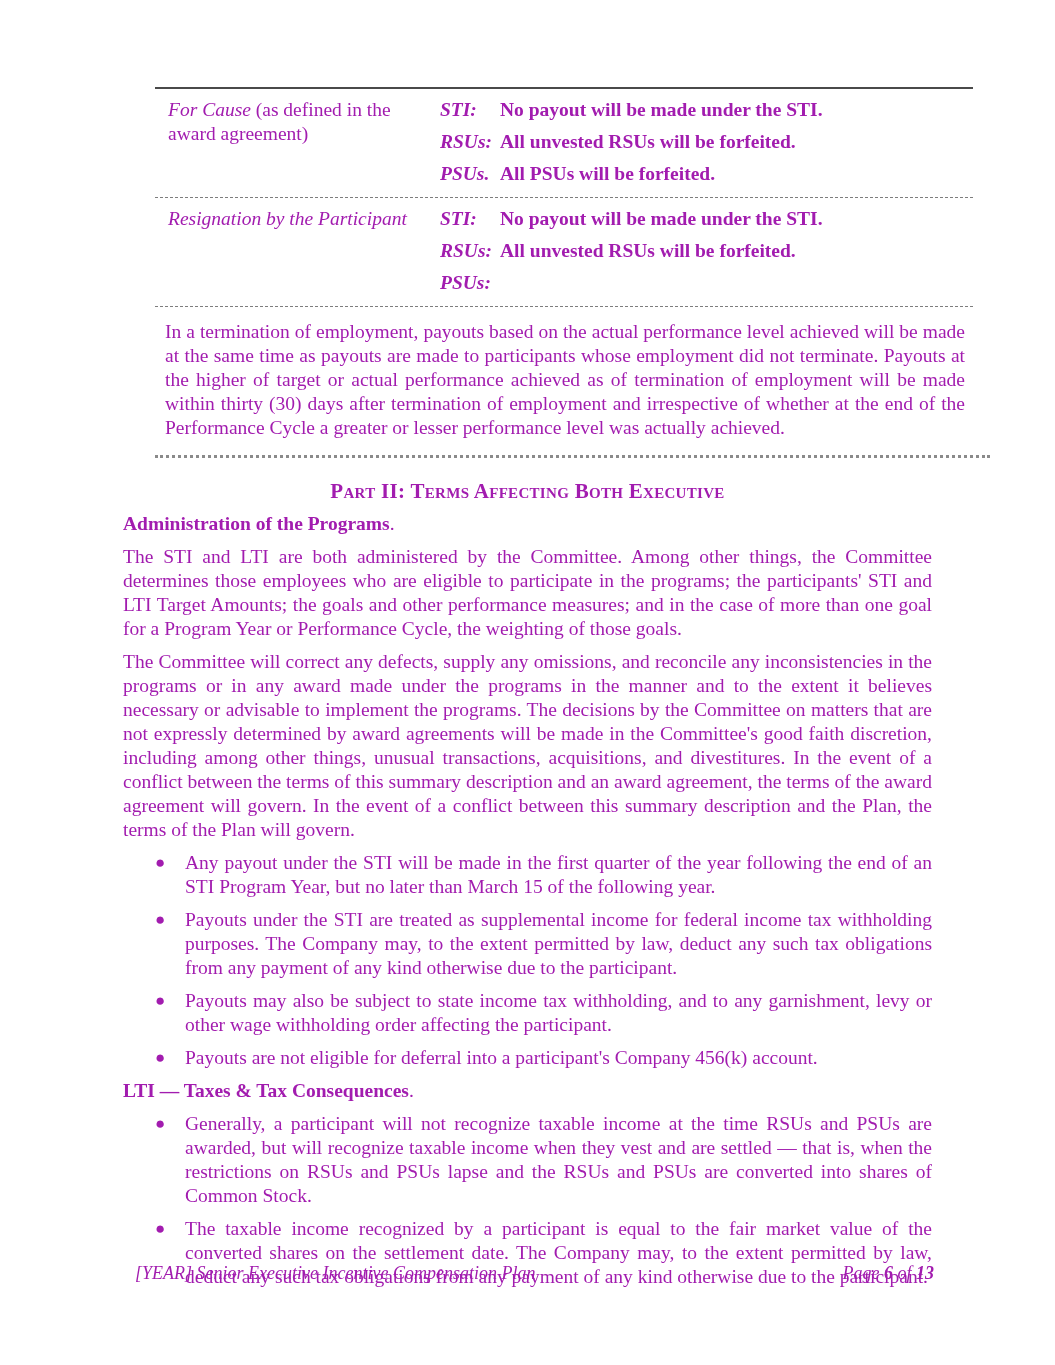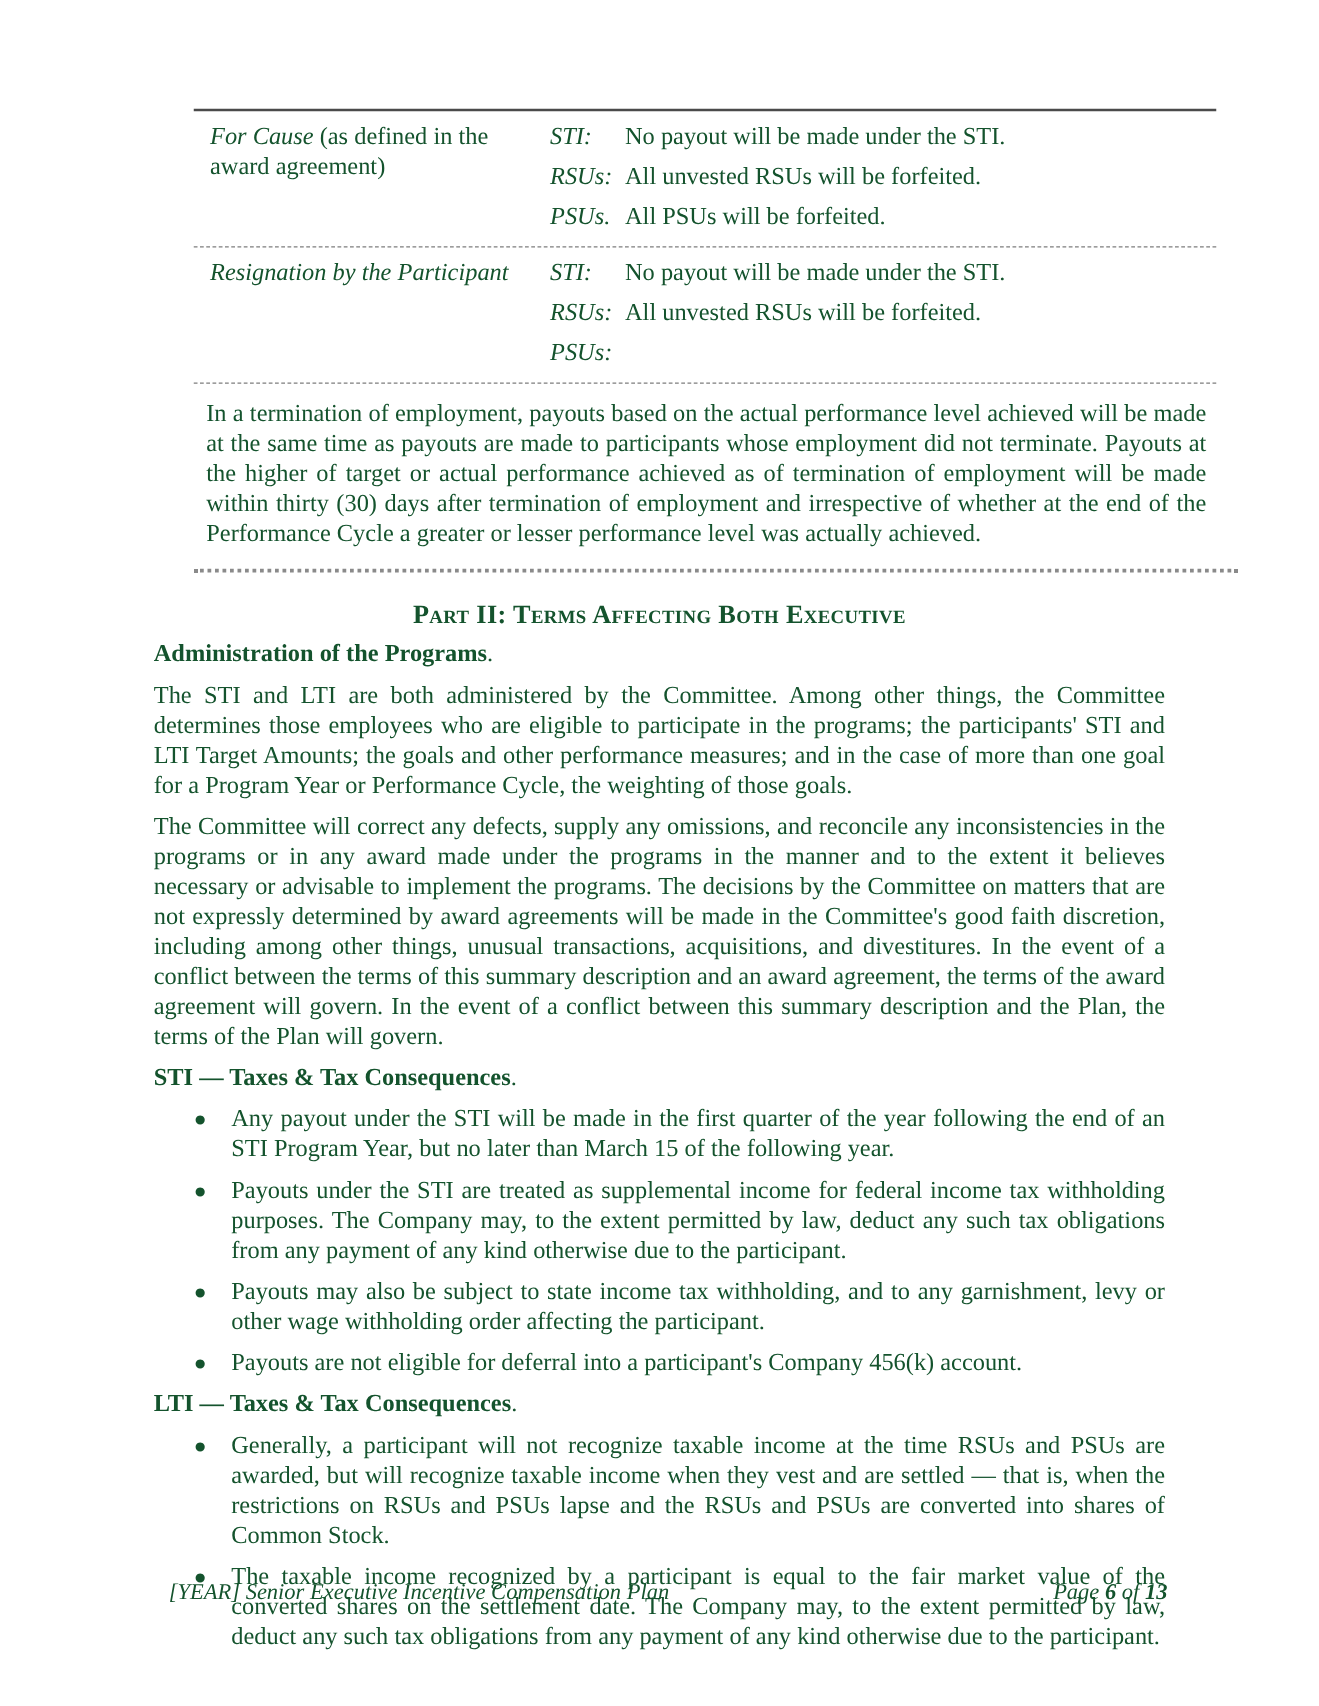--- a/index.html
+++ b/index.html
@@ -1,21 +1,21 @@
 <!DOCTYPE html>
 <html><head>
 <meta charset="utf-8">
 <style>
   html,body{margin:0;padding:0;background:#fff;}
   .page{
     position:relative;
     width:1055px;height:1365px;
     background:#ffffff;
     font-family:"Liberation Serif","DejaVu Serif",serif;
-    color:#14532d;
+    color:#a21caf;
     font-size:19.5px;
     line-height:24px;
     overflow:hidden;
     box-sizing:border-box;
     padding-top:87px;
   }
   
   .ttable{
     margin-left:155px;
     width:818px;
@@ -28,21 +28,21 @@
   }
   .trow + .trow{ border-top:1px dashed #7d7d7d; }
   .tleft{
     width:285px;
     box-sizing:border-box;
     padding-left:13px;
     padding-right:14px;
     flex:none;
   }
   .tright{ flex:1; }
-  .tentry{ display:flex; margin-bottom:8px; }
+  .tentry{ display:flex; margin-bottom:8px;font-weight:bold; }
   .tentry:last-child{ margin-bottom:0; }
   .tlabel{
     width:60px;flex:none;
     font-style:italic;
   }
   .ttext{ flex:1; }
   
   .tnote{
     margin:13px 90px 0 165px;
     text-align:justify;
@@ -141,21 +141,20 @@
 
   <div class="body-col">
 
     <div class="part-heading">Part II:  Terms Affecting Both Executive</div>
 
     <div class="sub-heading"><b>Administration of the Programs</b><span>.</span></div>
 
     <div class="para">The STI and LTI are both administered by the Committee.  Among other things, the Committee determines those employees who are eligible to participate in the programs; the participants' STI and LTI Target Amounts; the goals and other performance measures; and in the case of more than one goal for a Program Year or Performance Cycle, the weighting of those goals.</div>
     <div class="para">The Committee will correct any defects, supply any omissions, and reconcile any inconsistencies in the programs or in any award made under the programs in the manner and to the extent it believes necessary or advisable to implement the programs.  The decisions by the Committee on matters that are not expressly determined by award agreements will be made in the Committee's good faith discretion, including among other things, unusual transactions, acquisitions, and divestitures.  In the event of a conflict between the terms of this summary description and an award agreement, the terms of the award agreement will govern.  In the event of a conflict between this summary description and the Plan, the terms of the Plan will govern.</div>
 
-    <div class="sub-heading"><b>STI — Taxes &amp; Tax Consequences</b><span>.</span></div>
 
     <div class="bullet">
       <span class="bullet-glyph">●</span>
       <span class="bullet-text">Any payout under the STI will be made in the first quarter of the year following the end of an STI Program Year, but no later than March 15 of the following year.</span>
     </div>
     <div class="bullet">
       <span class="bullet-glyph">●</span>
       <span class="bullet-text">Payouts under the STI are treated as supplemental income for federal income tax withholding purposes.  The Company may, to the extent permitted by law, deduct any such tax obligations from any payment of any kind otherwise due to the participant.</span>
     </div>
     <div class="bullet">

